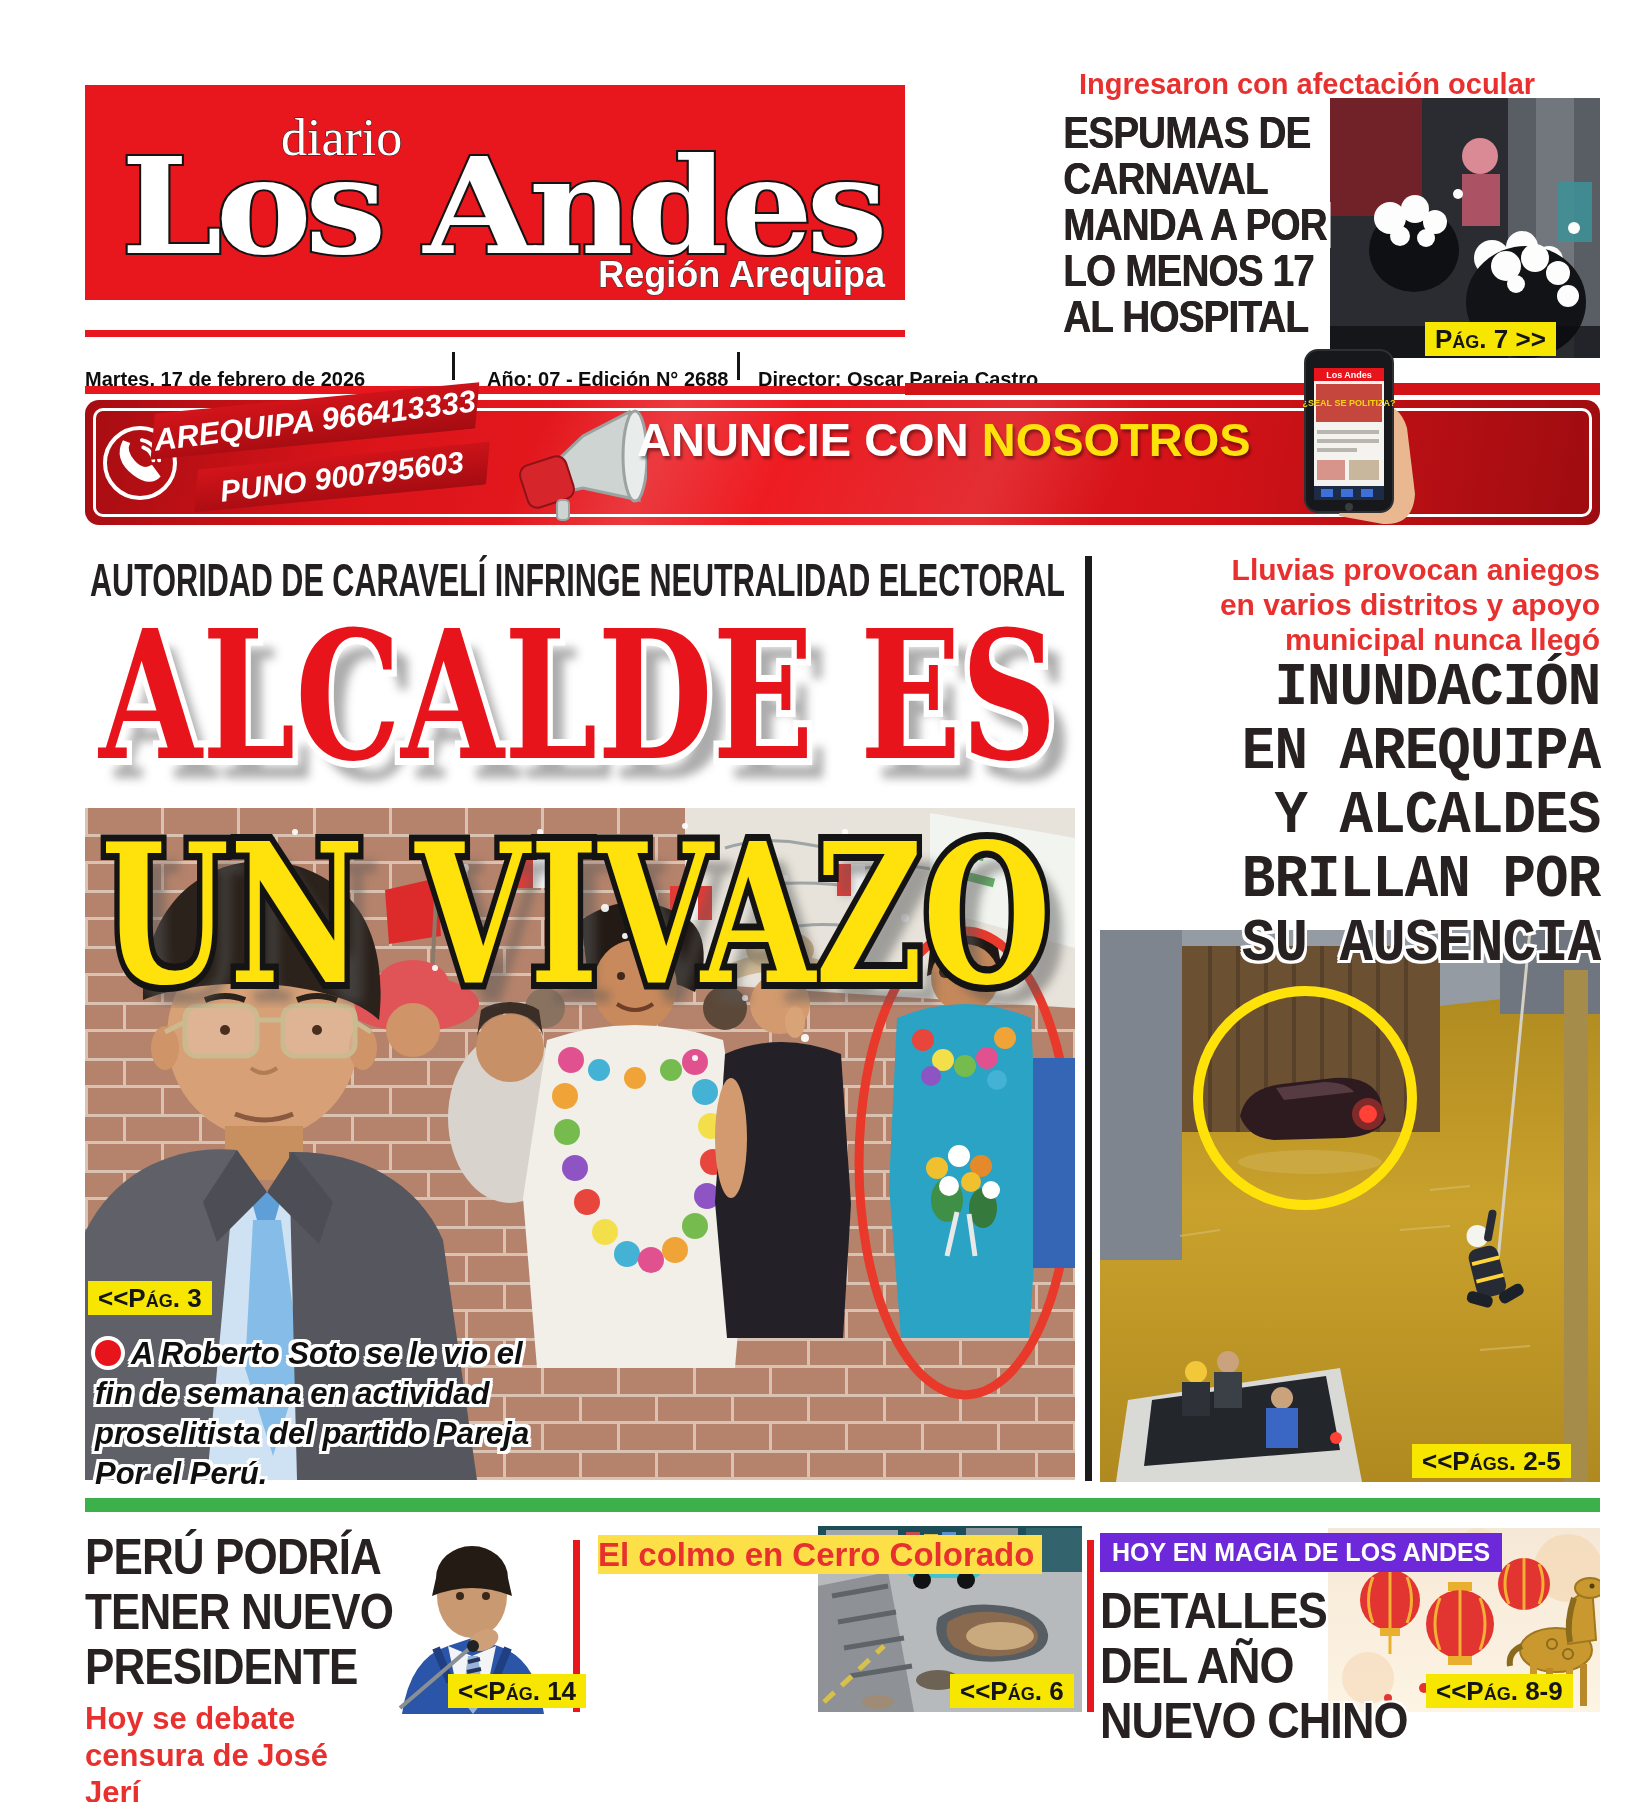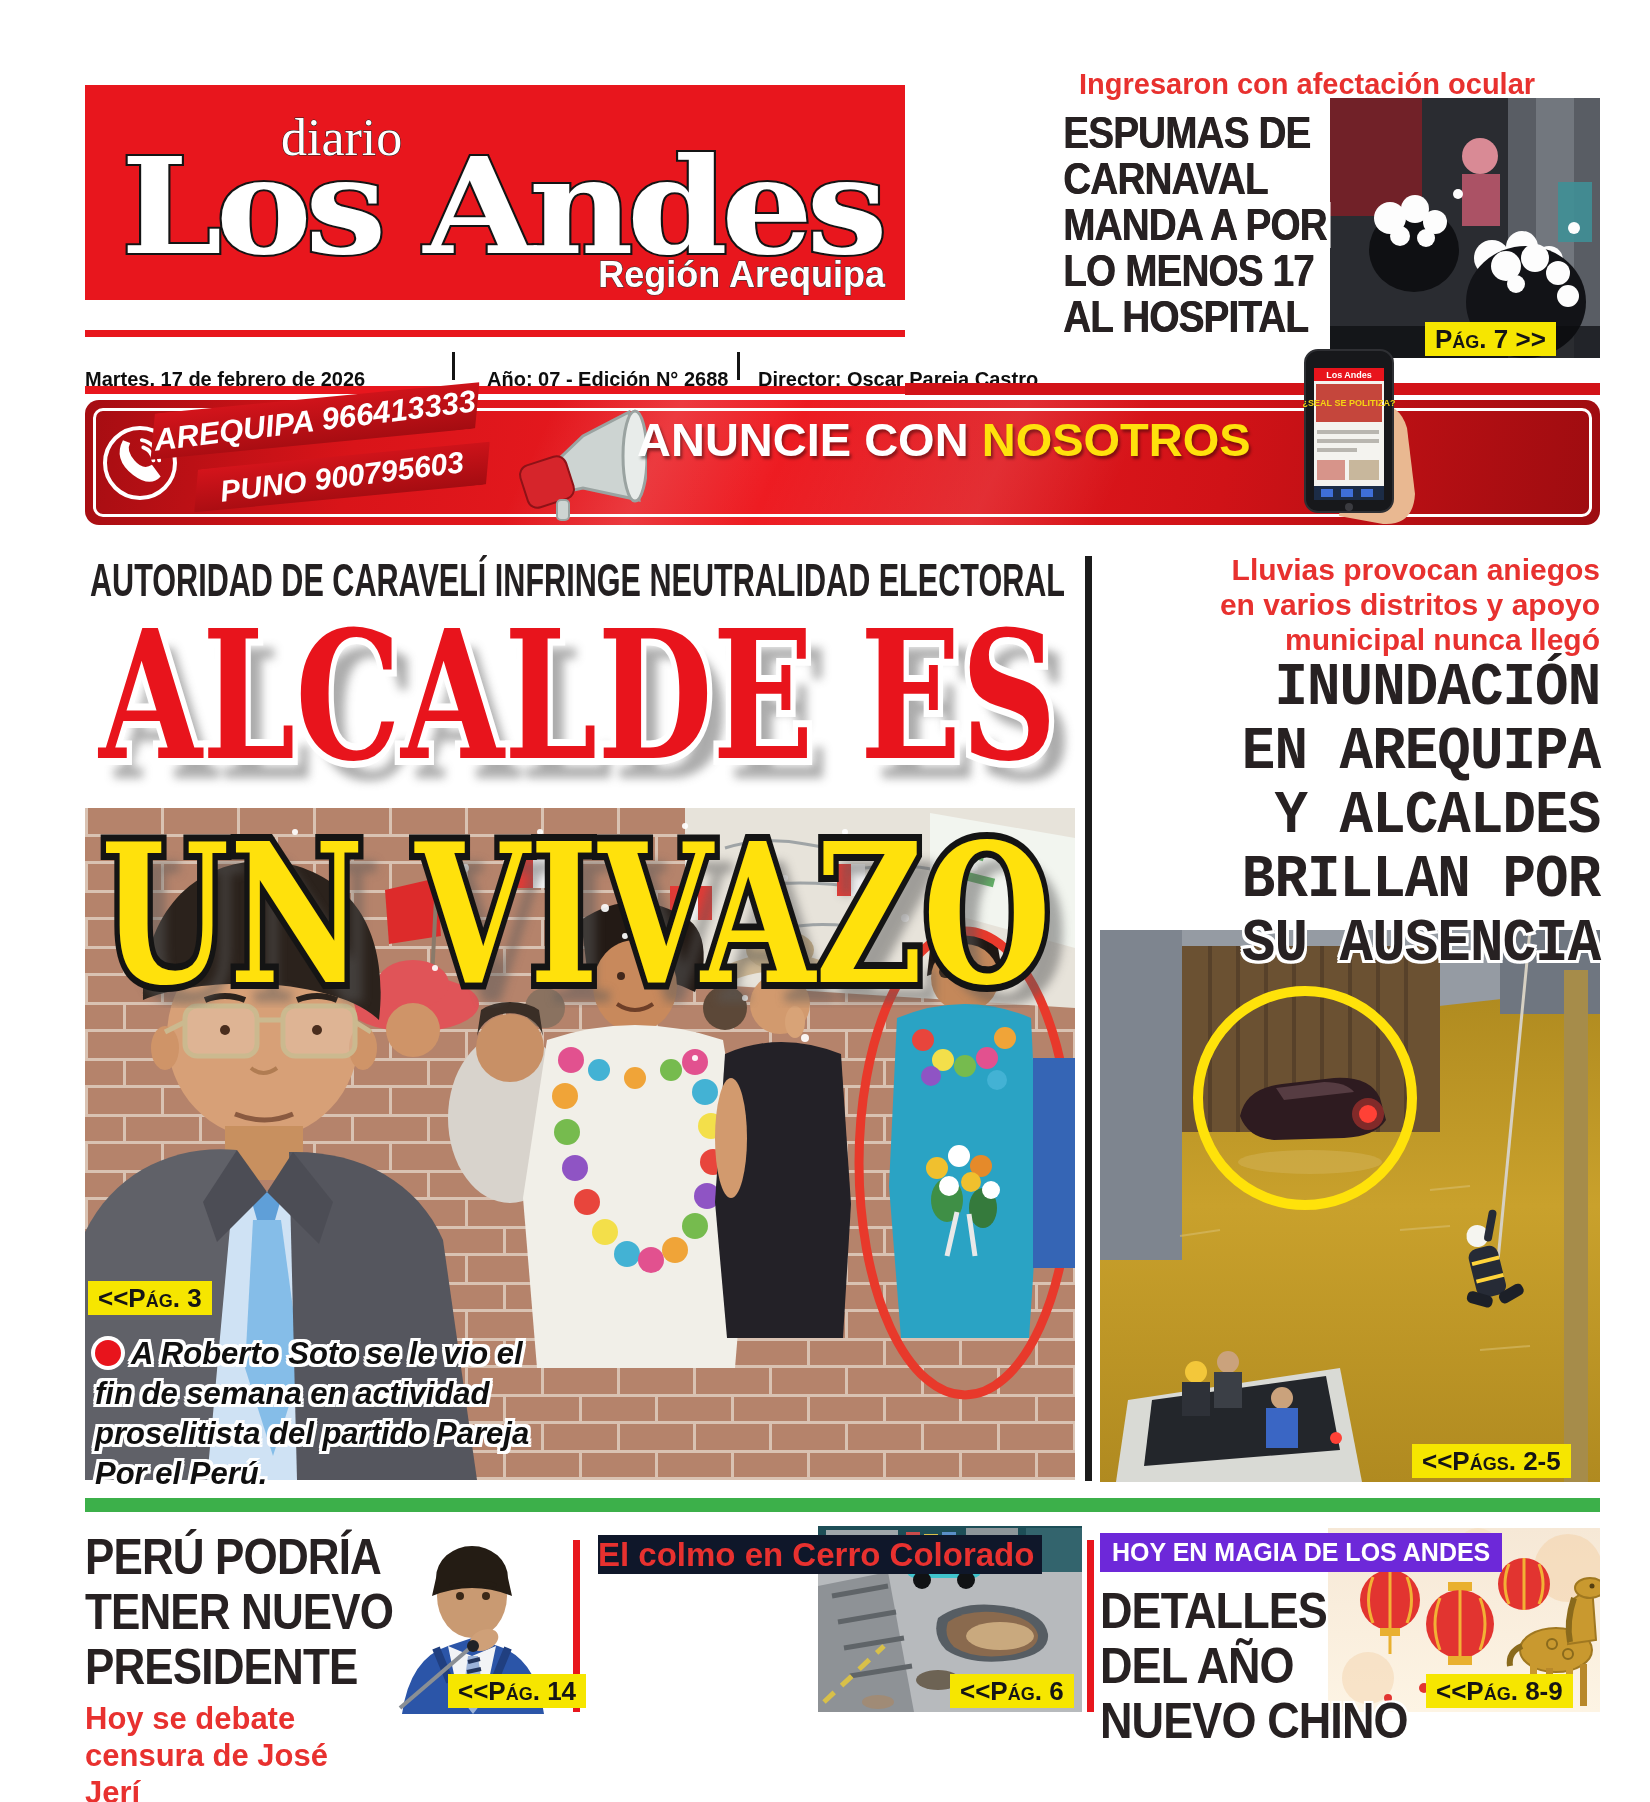--- a/index.html
+++ b/index.html
@@ -464,21 +464,21 @@
     <path d="M96,134 h10 l6,44 -11,14 -11,-14 z" fill="#9cb3d9"></path>
     <path d="M96,140 l12,-3 M95,150 l14,-3 M96,160 l13,-3 M98,170 l11,-3" stroke="#24365e" stroke-width="4"></path>
     <path d="M64,126 l14,34 M136,126 l-14,34" stroke="#203f80" stroke-width="8"></path>
     <ellipse cx="112" cy="118" rx="15" ry="10" transform="rotate(-24 112 118)" fill="#cfa078"></ellipse>
     <line x1="28" y1="186" x2="98" y2="126" stroke="#8a8f94" stroke-width="4"></line>
     <circle cx="101" cy="124" r="6" fill="#202226"></circle>
   </svg>
   <div class="abs ptag z3" style="left:448px;top:1674px">&lt;&lt;Pág. 14</div>
   <div class="abs reddiv" style="left:573px"></div>
 
-  <div class="abs z3" style="left:598px;top:1536px;font-size:33px"><span class="redtxt" style="background:#0f172a;padding:1px 8px 1px 0">El colmo en Cerro Colorado</span></div>
+  <div class="abs z3" style="left:598px;top:1536px;font-size:33px"><span class="redtxt" style="background:#fde047;padding:1px 8px 1px 0">El colmo en Cerro Colorado</span></div>
   <svg class="abs z1" style="left:818px;top:1526px" width="264" height="186" viewBox="0 0 264 186">
     <rect width="264" height="186" fill="#b7babd"></rect>
     <rect width="264" height="46" fill="#1d4e57"></rect>
     <rect x="8" y="4" width="72" height="40" fill="#9fa7ab"></rect>
     <path d="M12,12 h64 M12,22 h64 M12,32 h64" stroke="#7e868a" stroke-width="3"></path>
     <rect x="148" y="2" width="52" height="42" fill="#8d969a"></rect>
     <rect x="208" y="2" width="56" height="44" fill="#33646d"></rect>
     <rect x="88" y="6" width="14" height="30" fill="#c84b4b"></rect>
       <rect x="106" y="8" width="14" height="28" fill="#d8c049"></rect>
     <rect x="124" y="6" width="14" height="30" fill="#5a8fc8"></rect>

